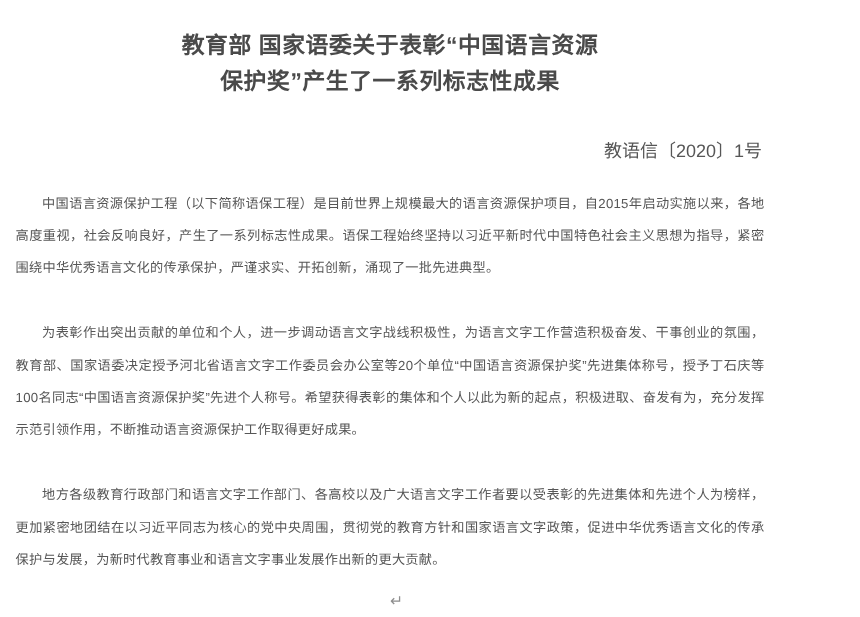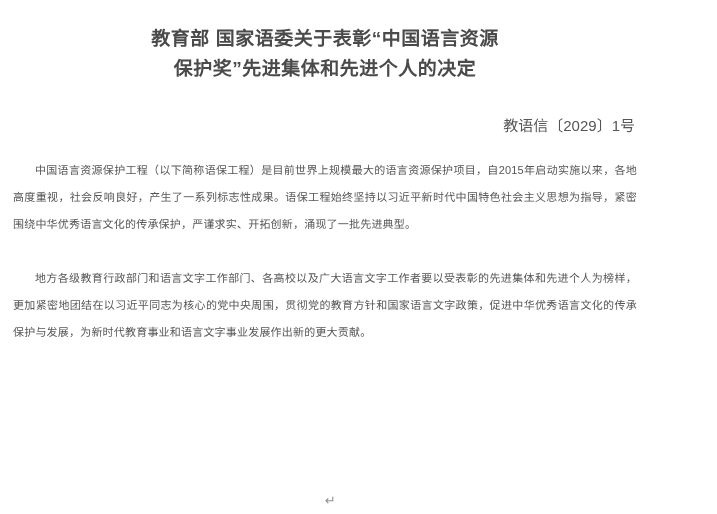--- a/index.html
+++ b/index.html
@@ -66,25 +66,26 @@
     line-height: 13px;
   }
 </style>
 </head>
 <body>
 
 <div class="doc-page">
 
   <h1 class="doc-title">
     <span class="title-line">教育部 国家语委关于表彰“中国语言资源</span>
-    <span class="title-line">保护奖”先进集体和先进个人的决定</span>
+    <span class="title-line">保护奖”产生了一系列标志性成果</span>
   </h1>
 
-  <div class="doc-number">教语信〔2029〕1号</div>
+  <div class="doc-number">教语信〔2020〕1号</div>
 
   <div class="doc-body">
     <p>中国语言资源保护工程（以下简称语保工程）是目前世界上规模最大的语言资源保护项目，自2015年启动实施以来，各地高度重视，社会反响良好，产生了一系列标志性成果。语保工程始终坚持以习近平新时代中国特色社会主义思想为指导，紧密围绕中华优秀语言文化的传承保护，严谨求实、开拓创新，涌现了一批先进典型。</p>
+    <p>为表彰作出突出贡献的单位和个人，进一步调动语言文字战线积极性，为语言文字工作营造积极奋发、干事创业的氛围，教育部、国家语委决定授予河北省语言文字工作委员会办公室等20个单位“中国语言资源保护奖”先进集体称号，授予丁石庆等100名同志“中国语言资源保护奖”先进个人称号。希望获得表彰的集体和个人以此为新的起点，积极进取、奋发有为，充分发挥示范引领作用，不断推动语言资源保护工作取得更好成果。</p>
     <p>地方各级教育行政部门和语言文字工作部门、各高校以及广大语言文字工作者要以受表彰的先进集体和先进个人为榜样，更加紧密地团结在以习近平同志为核心的党中央周围，贯彻党的教育方针和国家语言文字政策，促进中华优秀语言文化的传承保护与发展，为新时代教育事业和语言文字事业发展作出新的更大贡献。</p>
   </div>
 
 </div>
 
 <span class="return-mark">↵</span>
 
 </body></html>

